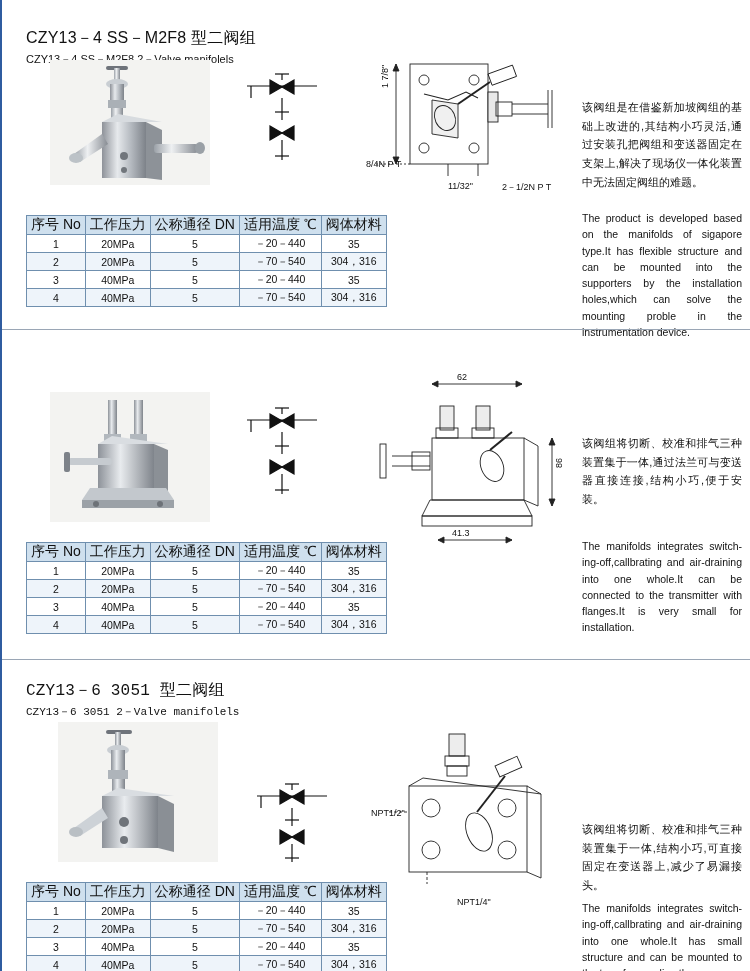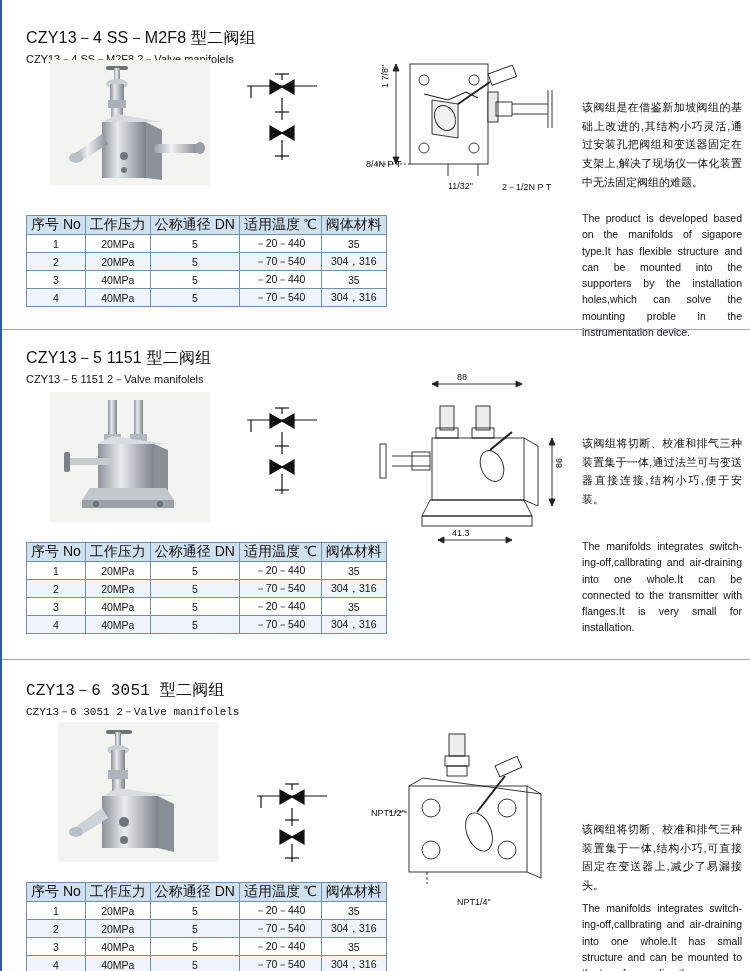--- a/index.html
+++ b/index.html
@@ -240,24 +240,20 @@
     </table>
 
     <div class="desc cn" style="left:580px;top:98px;">该阀组是在借鉴新加坡阀组的基础上改进的,其结构小巧灵活,通过安装孔把阀组和变送器固定在支架上,解决了现场仪一体化装置中无法固定阀组的难题。</div>
     <div class="desc" style="left:580px;top:210px;">The product is developed based on the manifolds of sigapore type.It has flexible structure and can be mounted into the supporters by the installation holes,which can solve the mounting proble in the instrumentation device.</div>
 
     <div class="sec-divider" style="top:329px;"></div>
   </div>
 
   <div class="section" style="top:330px;height:330px;">
 
-    <div class="title-block" style="left:24px;top:18px;">
-      <div class="title-cn">CZY13－5  1151 型二阀组</div>
-      <div class="title-en">CZY13－5  1151  2－Valve manifolels</div>
-    </div>
 
     <div class="photo" style="left:48px;top:62px;width:160px;height:130px;background:#f4f4f2;">
       <svg width="160" height="130" viewBox="0 0 160 130">
         <defs>
           <linearGradient id="m2" x1="0" y1="0" x2="1" y2="0">
             <stop offset="0" stop-color="#8d9299"></stop>
               <stop offset="0.4" stop-color="#e8ebee"></stop>
             <stop offset="1" stop-color="#7f848b"></stop>
           </linearGradient>
         </defs>
@@ -325,21 +321,21 @@
           <line x1="180" y1="68" x2="180" y2="136"></line>
           <polygon points="180,68 177,75 183,75" fill="#222"></polygon>
           <polygon points="180,136 177,129 183,129" fill="#222"></polygon>
 
           <line x1="66" y1="170" x2="140" y2="170"></line>
           <polygon points="66,170 72,167 72,173" fill="#222"></polygon>
           <polygon points="140,170 134,167 134,173" fill="#222"></polygon>
         </g>
       </svg>
     </div>
-    <div class="lbl" style="left:455px;top:42px;">88</div>
+    <div class="lbl" style="left:455px;top:42px;">62</div>
     <div class="lbl" style="left:552px;top:138px;transform:rotate(-90deg);transform-origin:left top;">86</div>
     <div class="lbl" style="left:450px;top:198px;">41.3</div>
 
     <table class="spec" style="left:24px;top:212px;width:330px;">
       <thead>
         <tr>
           <th style="width:46px;">序号 No</th>
           <th style="width:70px;">工作压力</th>
           <th style="width:78px;">公称通径 DN</th>
           <th style="width:72px;">适用温度 ℃</th>

